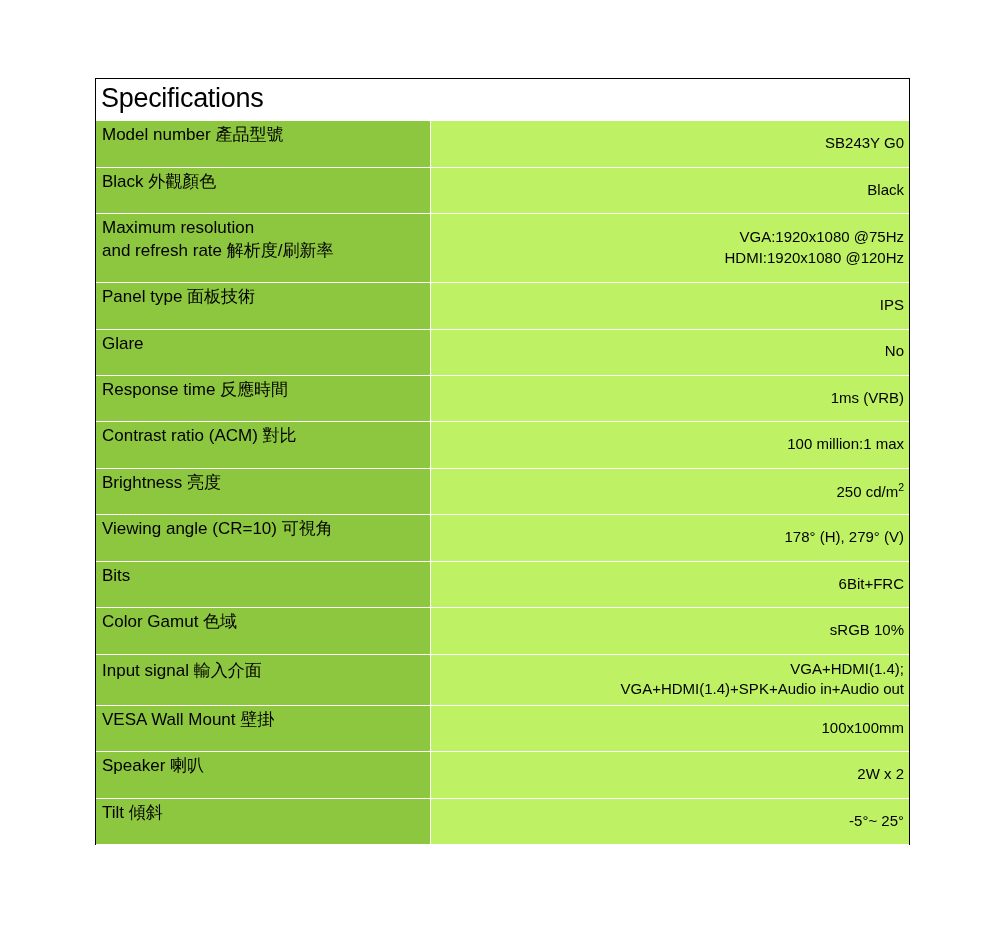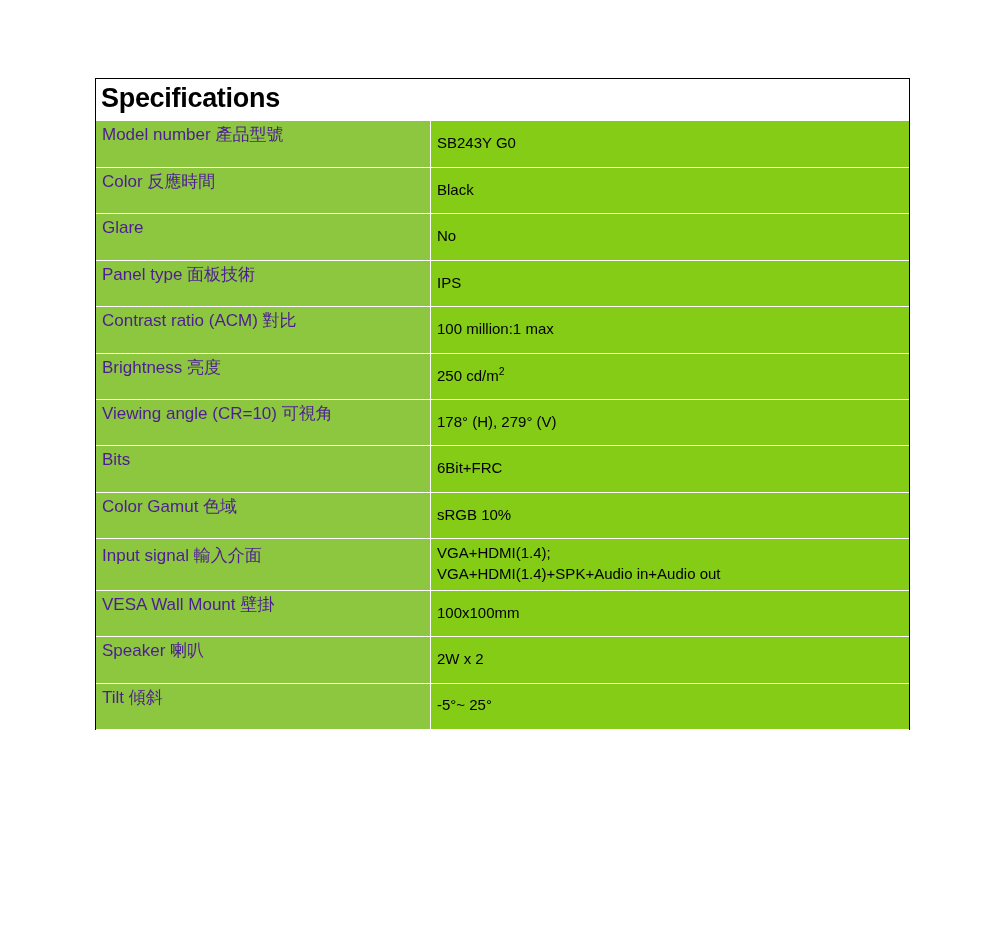--- a/index.html
+++ b/index.html
@@ -15,50 +15,50 @@
     position: relative;
   }
   .sheet {
     position: absolute;
     left: 95px;
     top: 78px;
     width: 815px;
   }
   .title {
     font-size: 27px;
-    font-weight: bold;
+    font-weight: normal;
     letter-spacing: -0.3px;
     padding: 4px 0 6px 6px;
     line-height: 1.2;
   }
   table.spec {
     border-collapse: collapse;
     width: 815px;
     table-layout: fixed;
   }
   table.spec col.c1 { width: 335px; }
   table.spec col.c2 { width: 480px; }
   table.spec td {
     border: 1px solid #ffffff;
     vertical-align: middle;
   }
   td.label {
     background: #8dc63f;
-    color: #4c1d95;
+    color: #000000;
     font-size: 17px;
     padding: 3px 0 20px 6px;
     line-height: 1.32;
     border-right: 1px solid #ffffff;
     white-space: pre-line;
   }
   td.value {
-    background: #84cc16;
+    background: #bef264;
     color: #000000;
     font-size: 15px;
-    text-align: left;
+    text-align: right;
     padding: 4px 6px 5px 6px;
     line-height: 1.38;
     border: 1px solid #000000;
     white-space: pre-line;
   }
   
   .frame-top, .frame-left, .frame-right, .frame-bottom,
   .title-rule {
     position: absolute;
     background: #000000;
@@ -84,30 +84,40 @@
       <colgroup>
           <col class="c1">
           <col class="c2">
         </colgroup>
       <tbody id="spec-body">
           <tr>
             <td class="label">Model number 產品型號</td>
             <td class="value">SB243Y G0</td>
           </tr>
           <tr>
-            <td class="label">Color 反應時間</td>
+            <td class="label">Black 外觀顏色</td>
             <td class="value">Black</td>
+          </tr>
+          <tr>
+            <td class="label">Maximum resolution
+and refresh rate 解析度/刷新率</td>
+            <td class="value">VGA:1920x1080 @75Hz
+HDMI:1920x1080 @120Hz</td>
+          </tr>
+          <tr>
+            <td class="label">Panel type 面板技術</td>
+            <td class="value">IPS</td>
           </tr>
           <tr>
             <td class="label">Glare</td>
             <td class="value">No</td>
           </tr>
           <tr>
-            <td class="label">Panel type 面板技術</td>
-            <td class="value">IPS</td>
+            <td class="label">Response time 反應時間</td>
+            <td class="value">1ms (VRB)</td>
           </tr>
           <tr>
             <td class="label">Contrast ratio (ACM) 對比</td>
             <td class="value">100 million:1 max</td>
           </tr>
           <tr>
             <td class="label">Brightness 亮度</td>
             <td class="value">250 cd/m<sup>2</sup></td>
           </tr>
           <tr>

